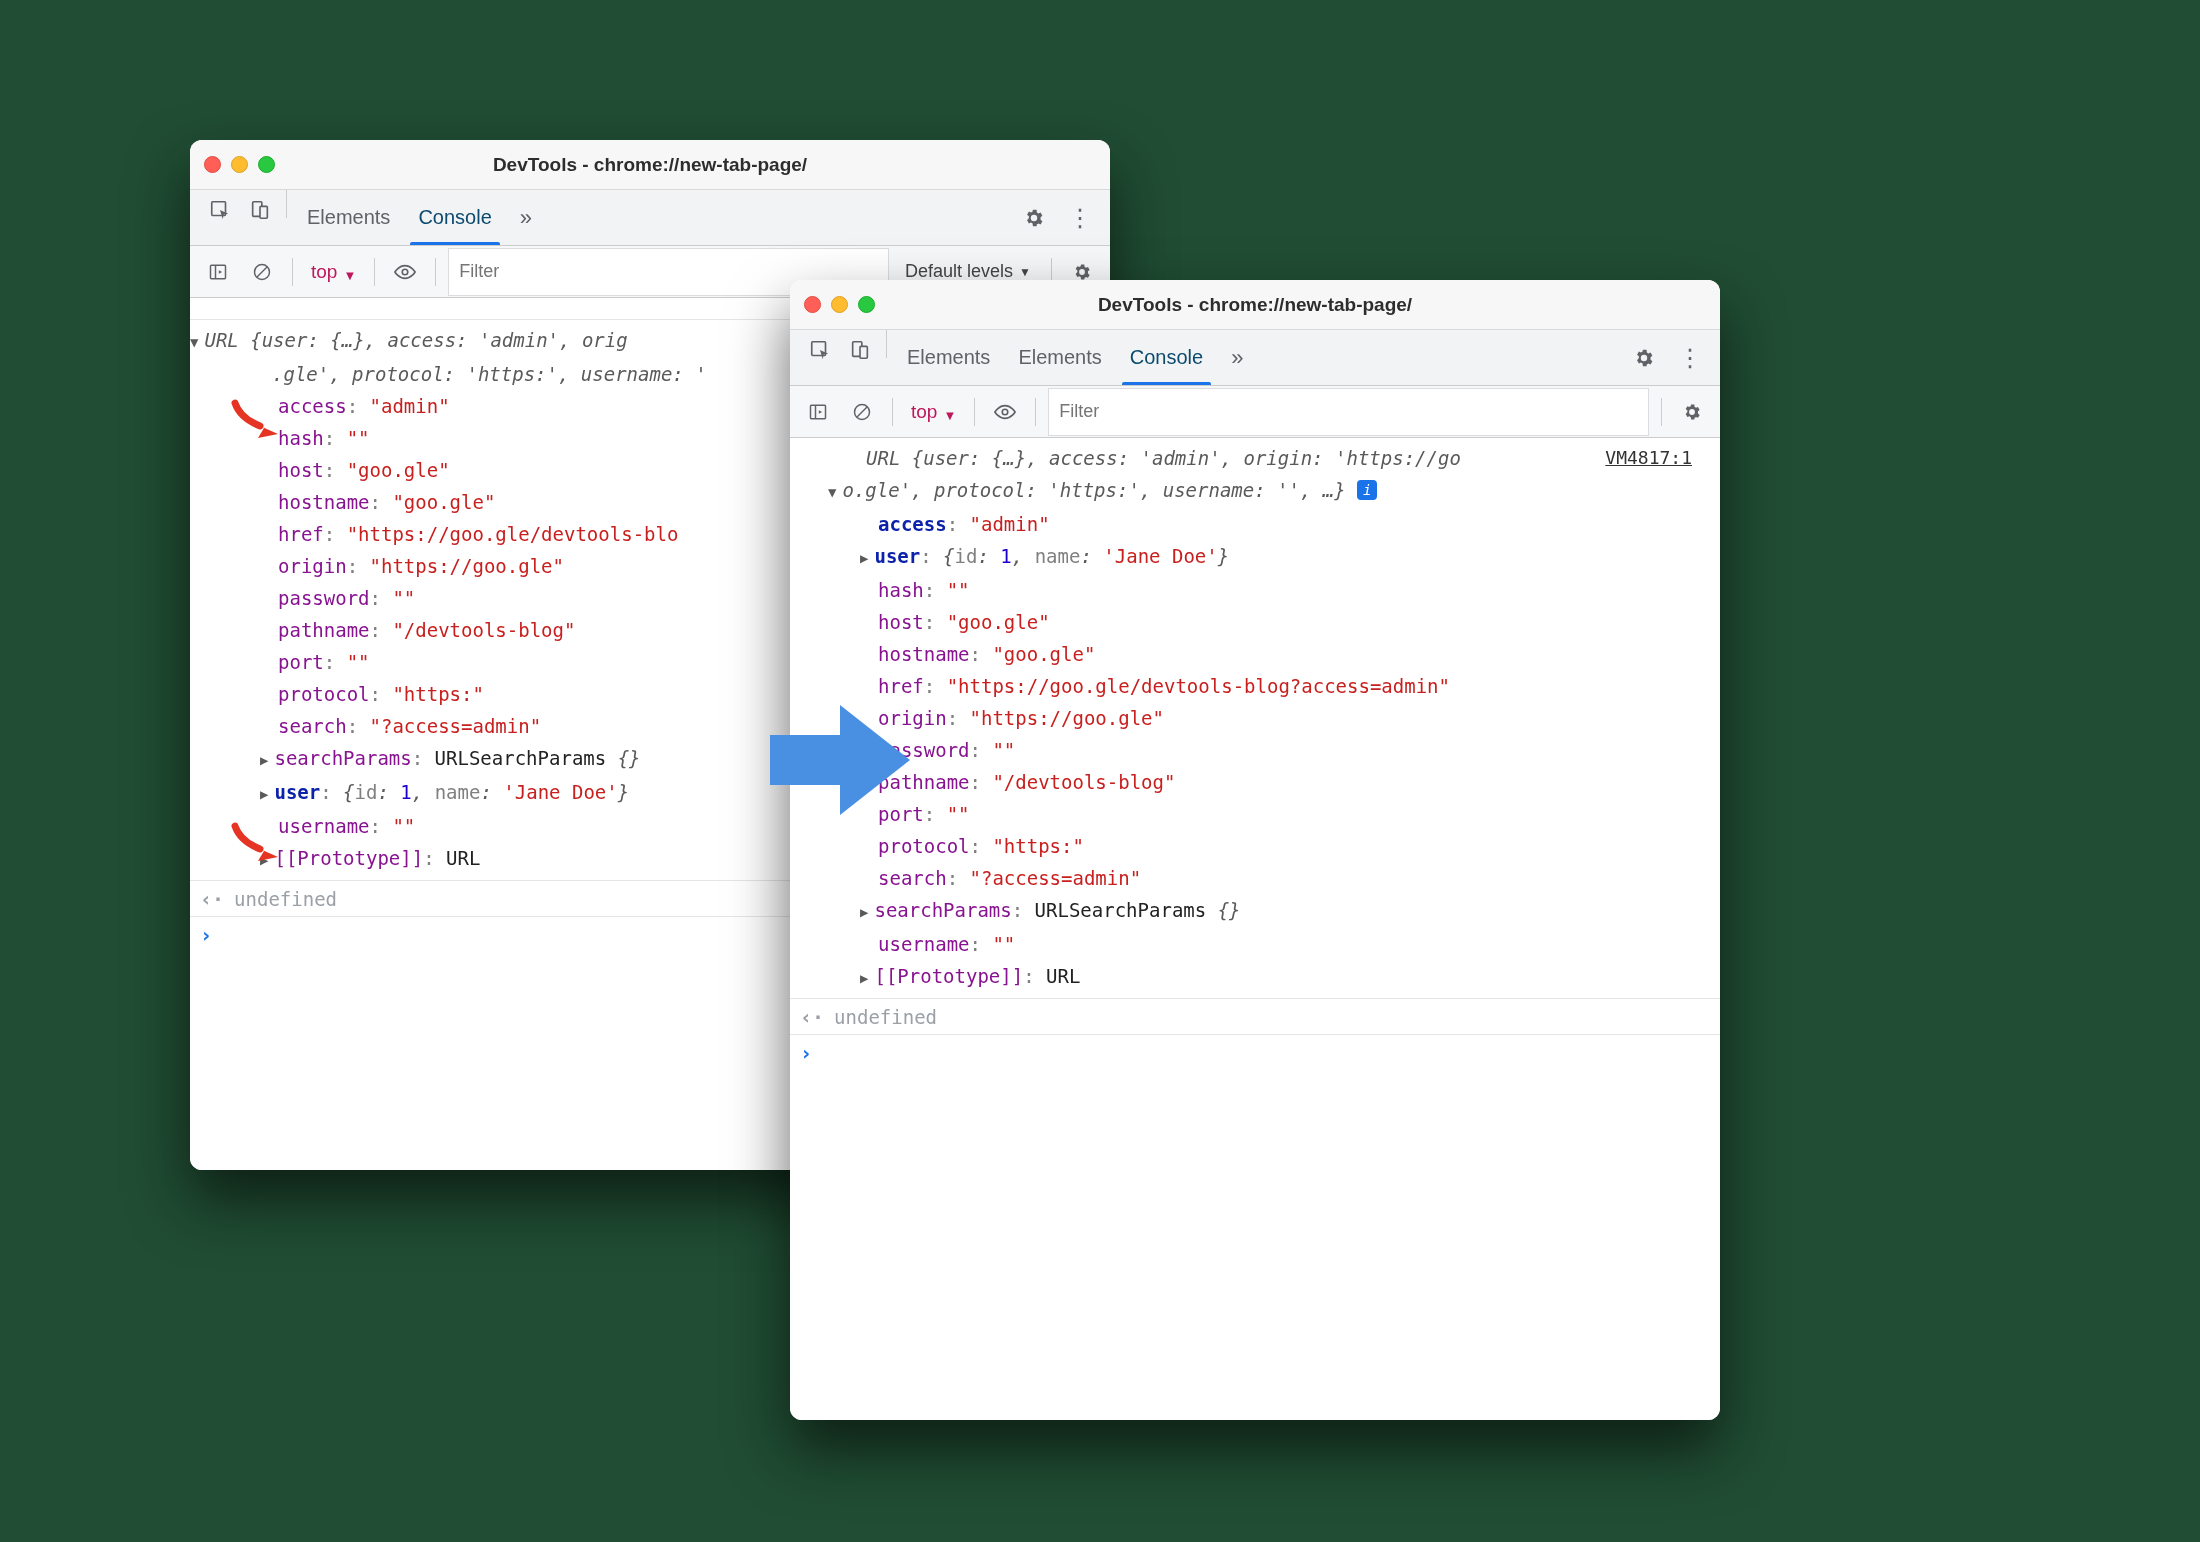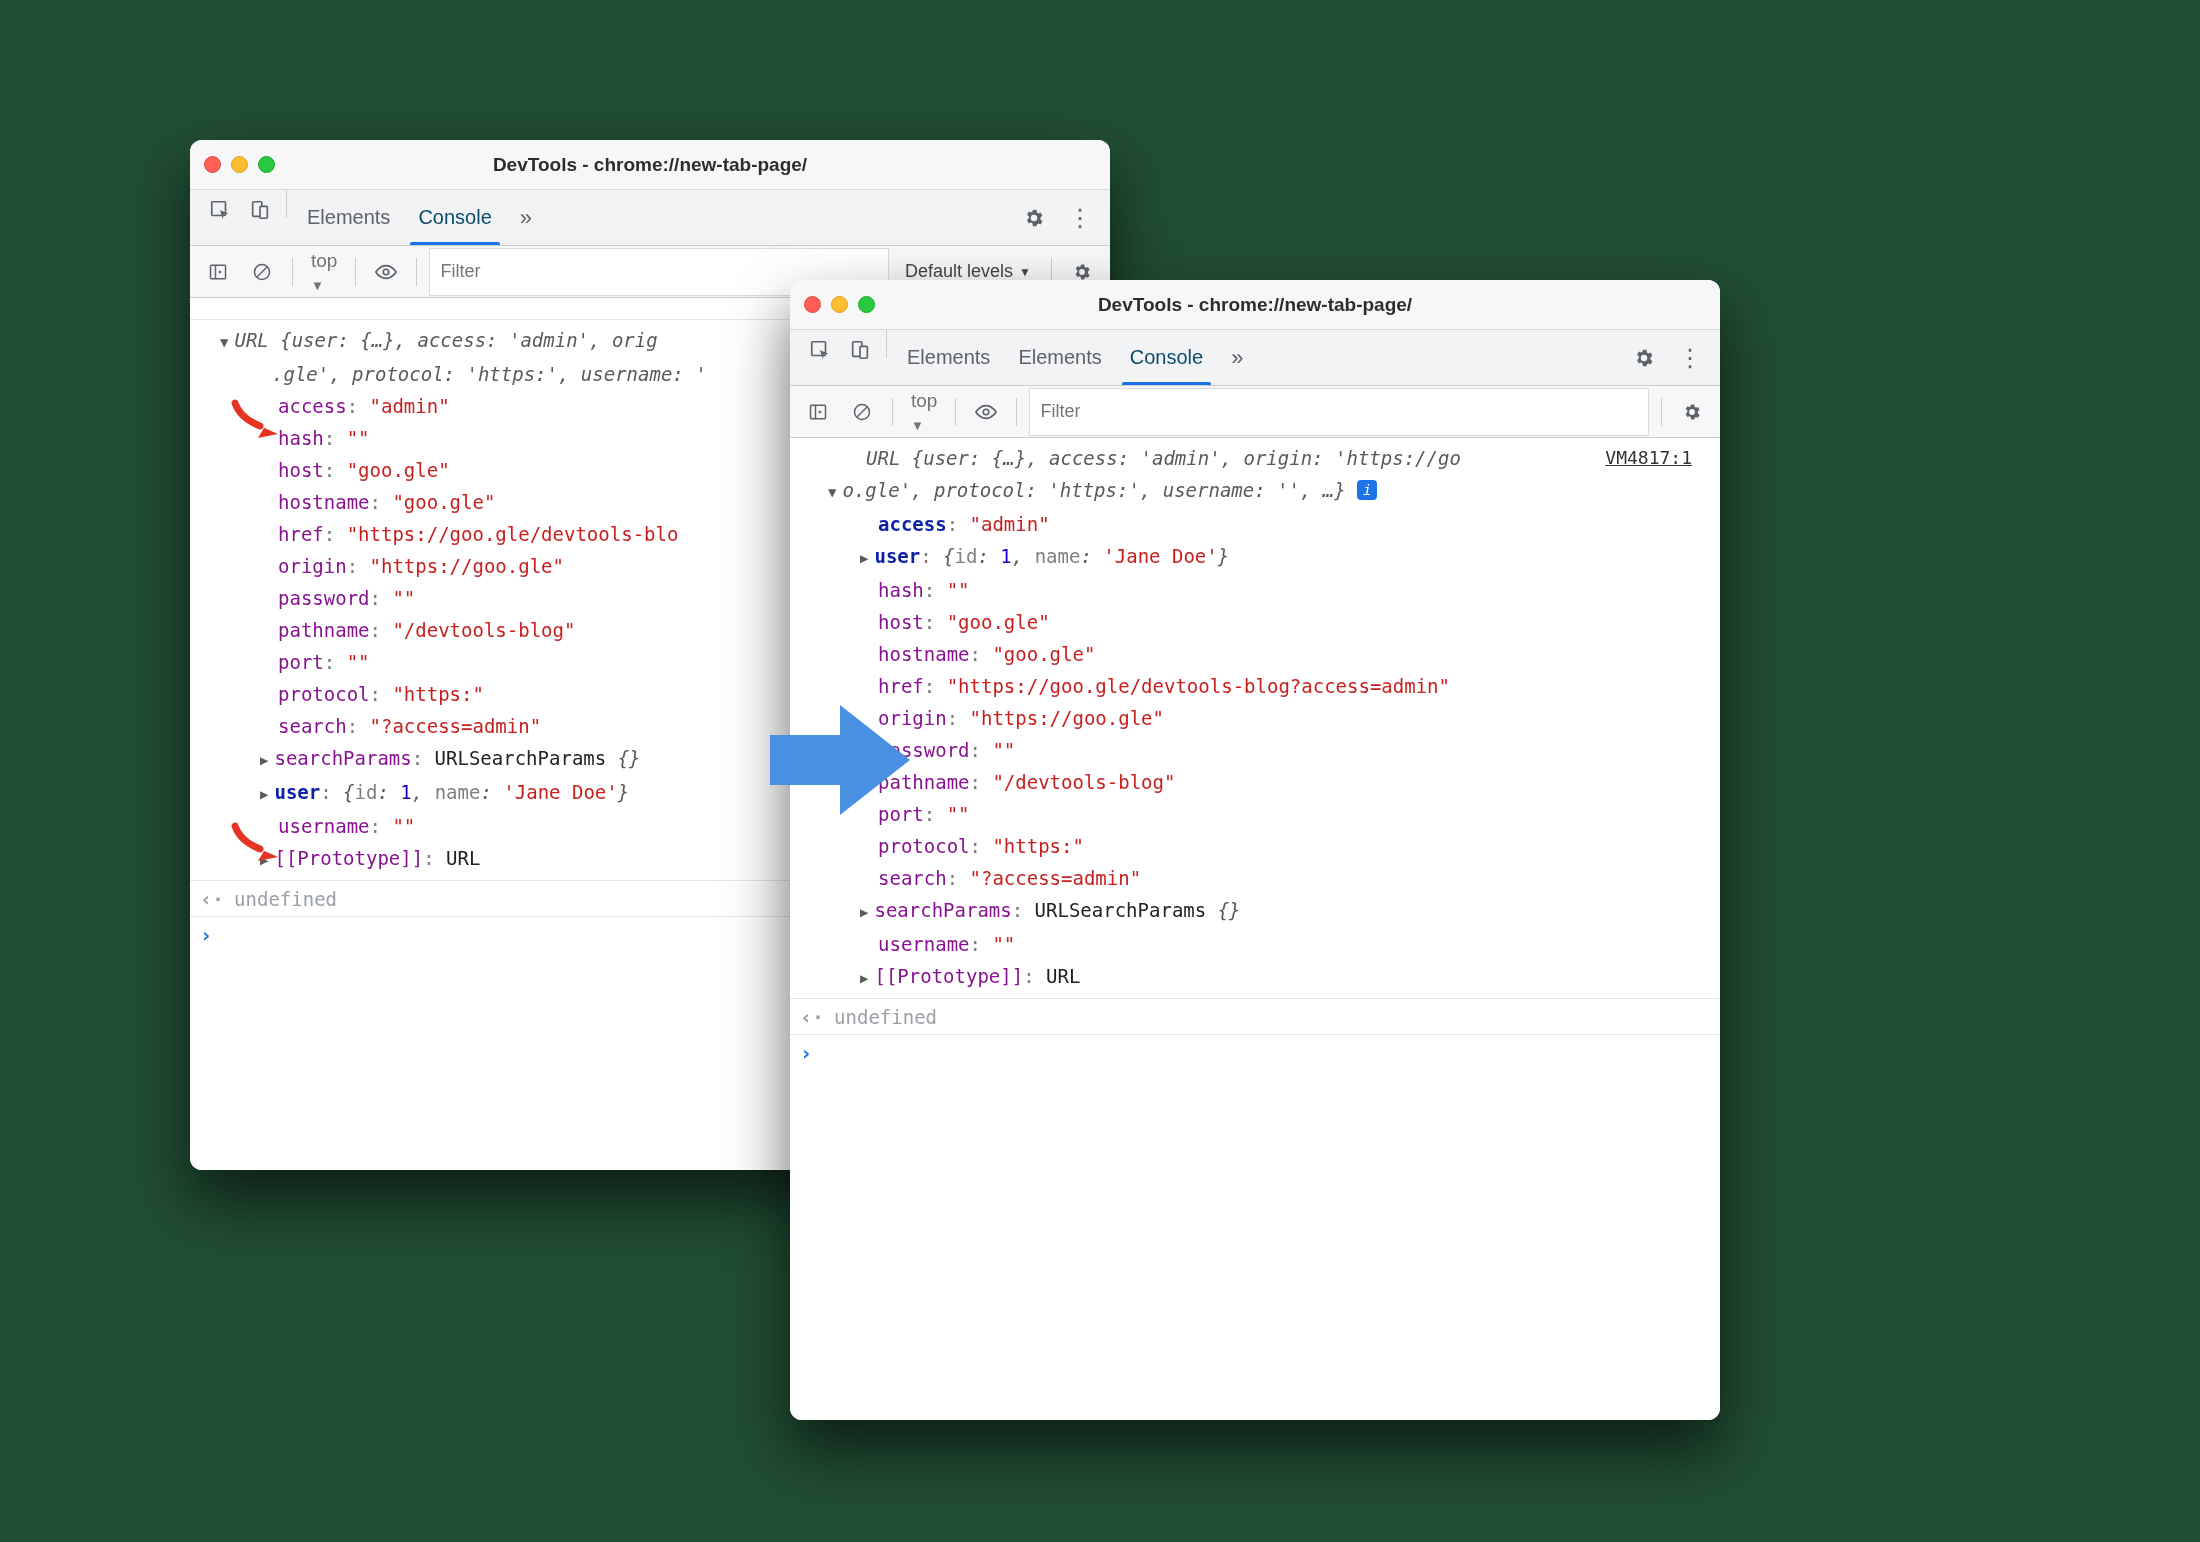--- a/index.html
+++ b/index.html
@@ -90,22 +90,22 @@
     padding: 0 10px; gap: 8px;
     flex-shrink: 0;
   }
   .toolbar .icon-btn {
     width: 36px; height: 36px;
     display: flex; align-items: center; justify-content: center;
     color: #5f6368;
   }
   .toolbar .sep { margin: 0 4px; }
   .ctx-sel {
-    display: flex; align-items: flex-start; gap: 6px;
-    font-size: 19px; color: #737373; padding: 0 6px; flex-direction: column;
+    display: flex; align-items: flex-end; gap: 6px;
+    font-size: 19px; color: #be185d; padding: 0 6px;
   }
   .filter-box {
     flex: 1;
     min-width: 80px;
     height: 48px;
     border: 1px solid #dadce0;
     background: #fff;
   }
   .filter-box input {
     width: 100%; height: 100%;
@@ -120,21 +120,21 @@
     flex: 1;
     overflow: auto;
     background: #fff;
     font-size: 19px;
     line-height: 32px;
     position: relative;
   }
   .content::-webkit-scrollbar { width: 12px; }
   .content::-webkit-scrollbar-thumb { background: #c8c8c8; border-radius: 6px; }
   .entry-sep { border-bottom: 1px solid #e5e5e5; }
-  .row { padding-left: 30px; white-space: pre; }
+  .row { white-space: pre; }
   .k-purple { color: #881391; }
   .k-red { color: #c8201f; }
   .k-blue { color: #1c00cf; }
   .k-bluekw { color: #0d22aa; font-weight: bold; }
   .k-gray { color: #808080; }
   .k-ital { font-style: italic; color: #5a5a5a; }
   .k-black { color: #222; }
   .chev-r::before { content: "▶"; font-size: 14px; color: #5a5a5a; margin-right: 6px; }
   .chev-d::before { content: "▼"; font-size: 14px; color: #5a5a5a; margin-right: 6px; }
   .prompt-row { display: flex; align-items: center; padding-left: 10px; height: 36px; }

